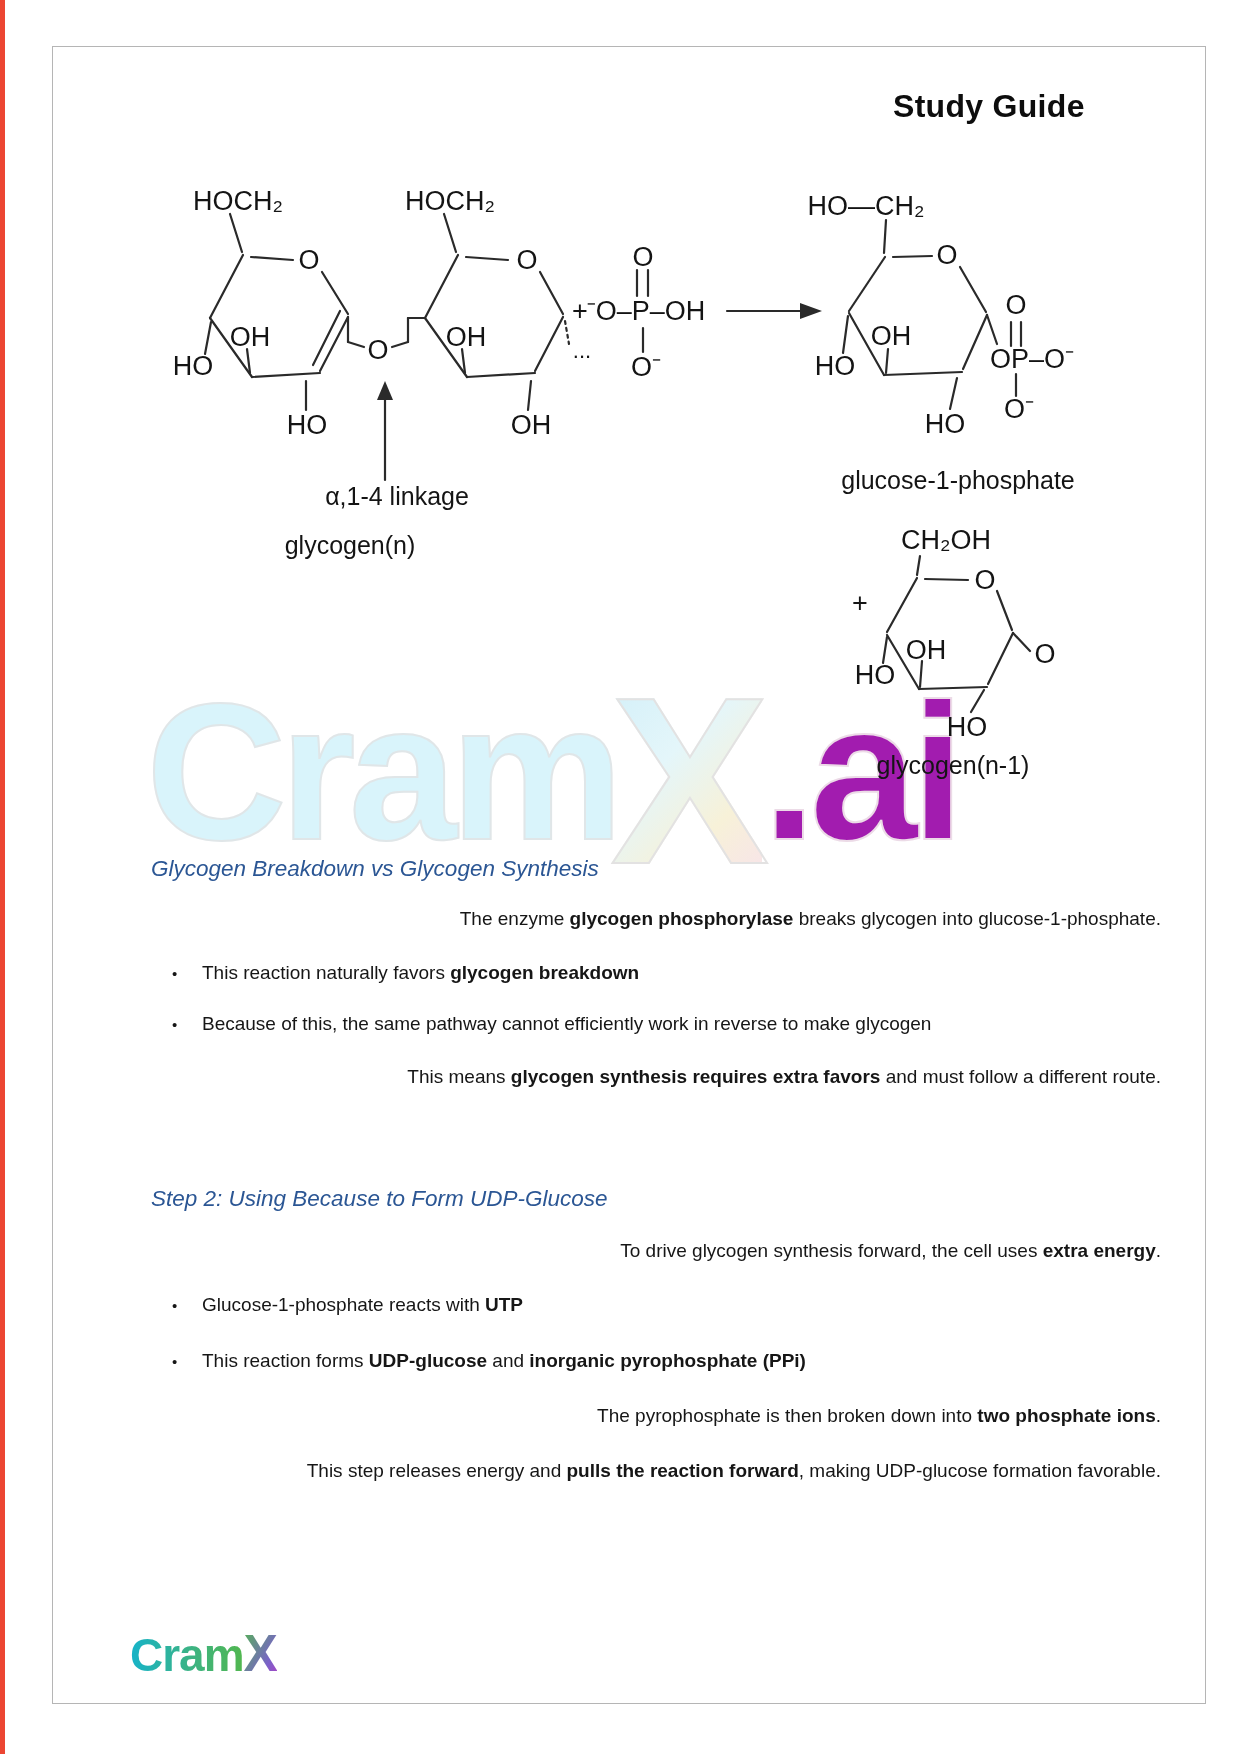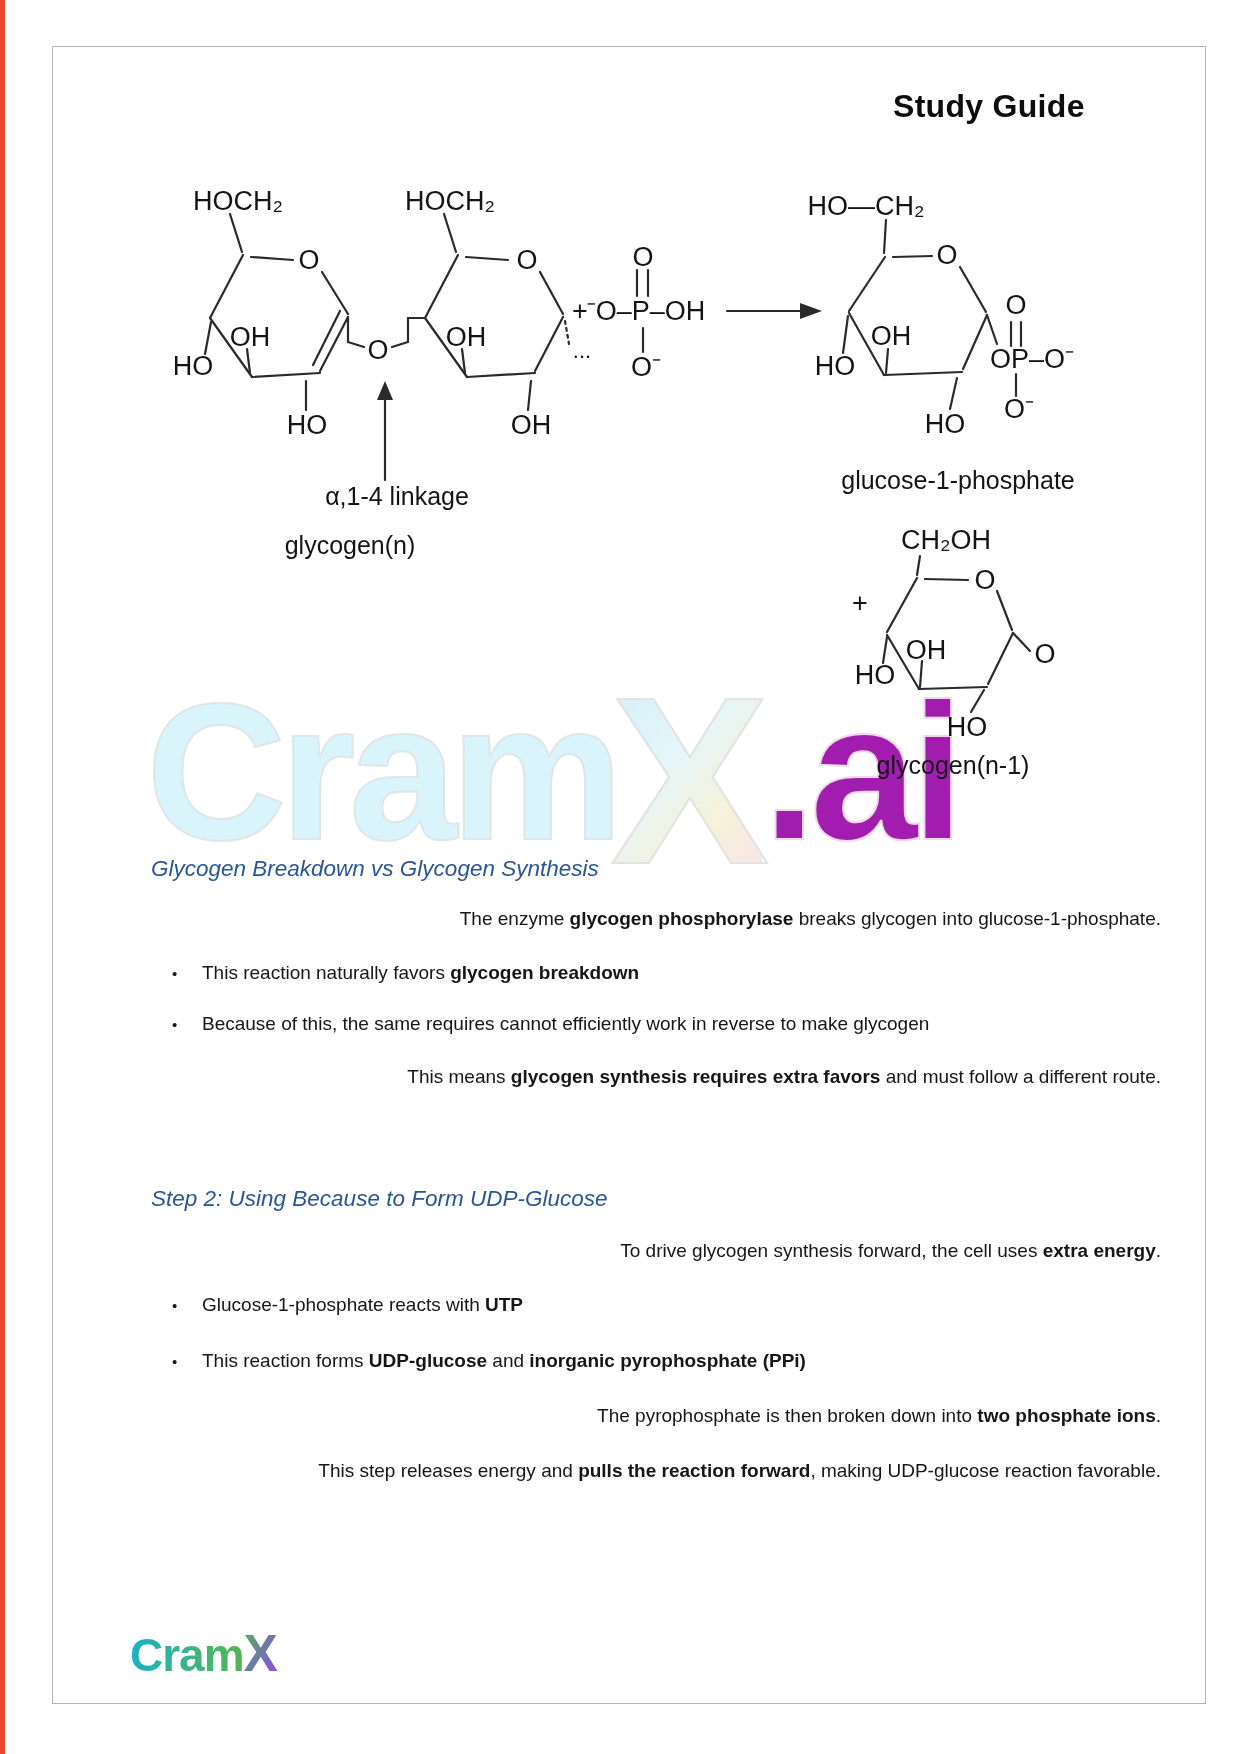--- a/index.html
+++ b/index.html
@@ -180,37 +180,37 @@
 
   <p class="para" style="top:908px"><span>The enzyme </span><b>glycogen phosphorylase</b><span> breaks glycogen into glucose-1-phosphate.</span></p>
 
   <div class="bullet" style="top:962px">
     <span class="dot">•</span>
     <span><span>This reaction naturally favors </span><b>glycogen breakdown</b></span>
   </div>
 
   <div class="bullet" style="top:1013px">
     <span class="dot">•</span>
-    <span><span>Because of this, the same requires cannot efficiently work in reverse to make glycogen</span></span>
+    <span><span>Because of this, the same pathway cannot efficiently work in reverse to make glycogen</span></span>
   </div>
 
   <p class="para" style="top:1066px"><span>This means </span><b>glycogen synthesis requires extra favors</b><span> and must follow a different route.</span></p>
 
   <h2 class="sec" style="top:1186px">Step 2: Using Because to Form UDP-Glucose</h2>
 
   <p class="para" style="top:1240px"><span>To drive glycogen synthesis forward, the cell uses </span><b>extra energy</b><span>.</span></p>
 
   <div class="bullet" style="top:1294px">
     <span class="dot">•</span>
     <span><span>Glucose-1-phosphate reacts with </span><b>UTP</b></span>
   </div>
 
   <div class="bullet" style="top:1350px">
     <span class="dot">•</span>
     <span><span>This reaction forms </span><b>UDP-glucose</b><span> and </span><b>inorganic pyrophosphate (PPi)</b></span>
   </div>
 
   <p class="para" style="top:1405px"><span>The pyrophosphate is then broken down into </span><b>two phosphate ions</b><span>.</span></p>
 
-  <p class="para" style="top:1460px"><span>This step releases energy and </span><b>pulls the reaction forward</b><span>, making UDP-glucose reaction favorable.</span></p>
+  <p class="para" style="top:1460px"><span>This step releases energy and </span><b>pulls the reaction forward</b><span>, making UDP-glucose formation favorable.</span></p>
 
   <div class="logo"><span class="logo-cram">Cram</span><span class="logo-x">X</span></div>
 </div>
 
 </body></html>

